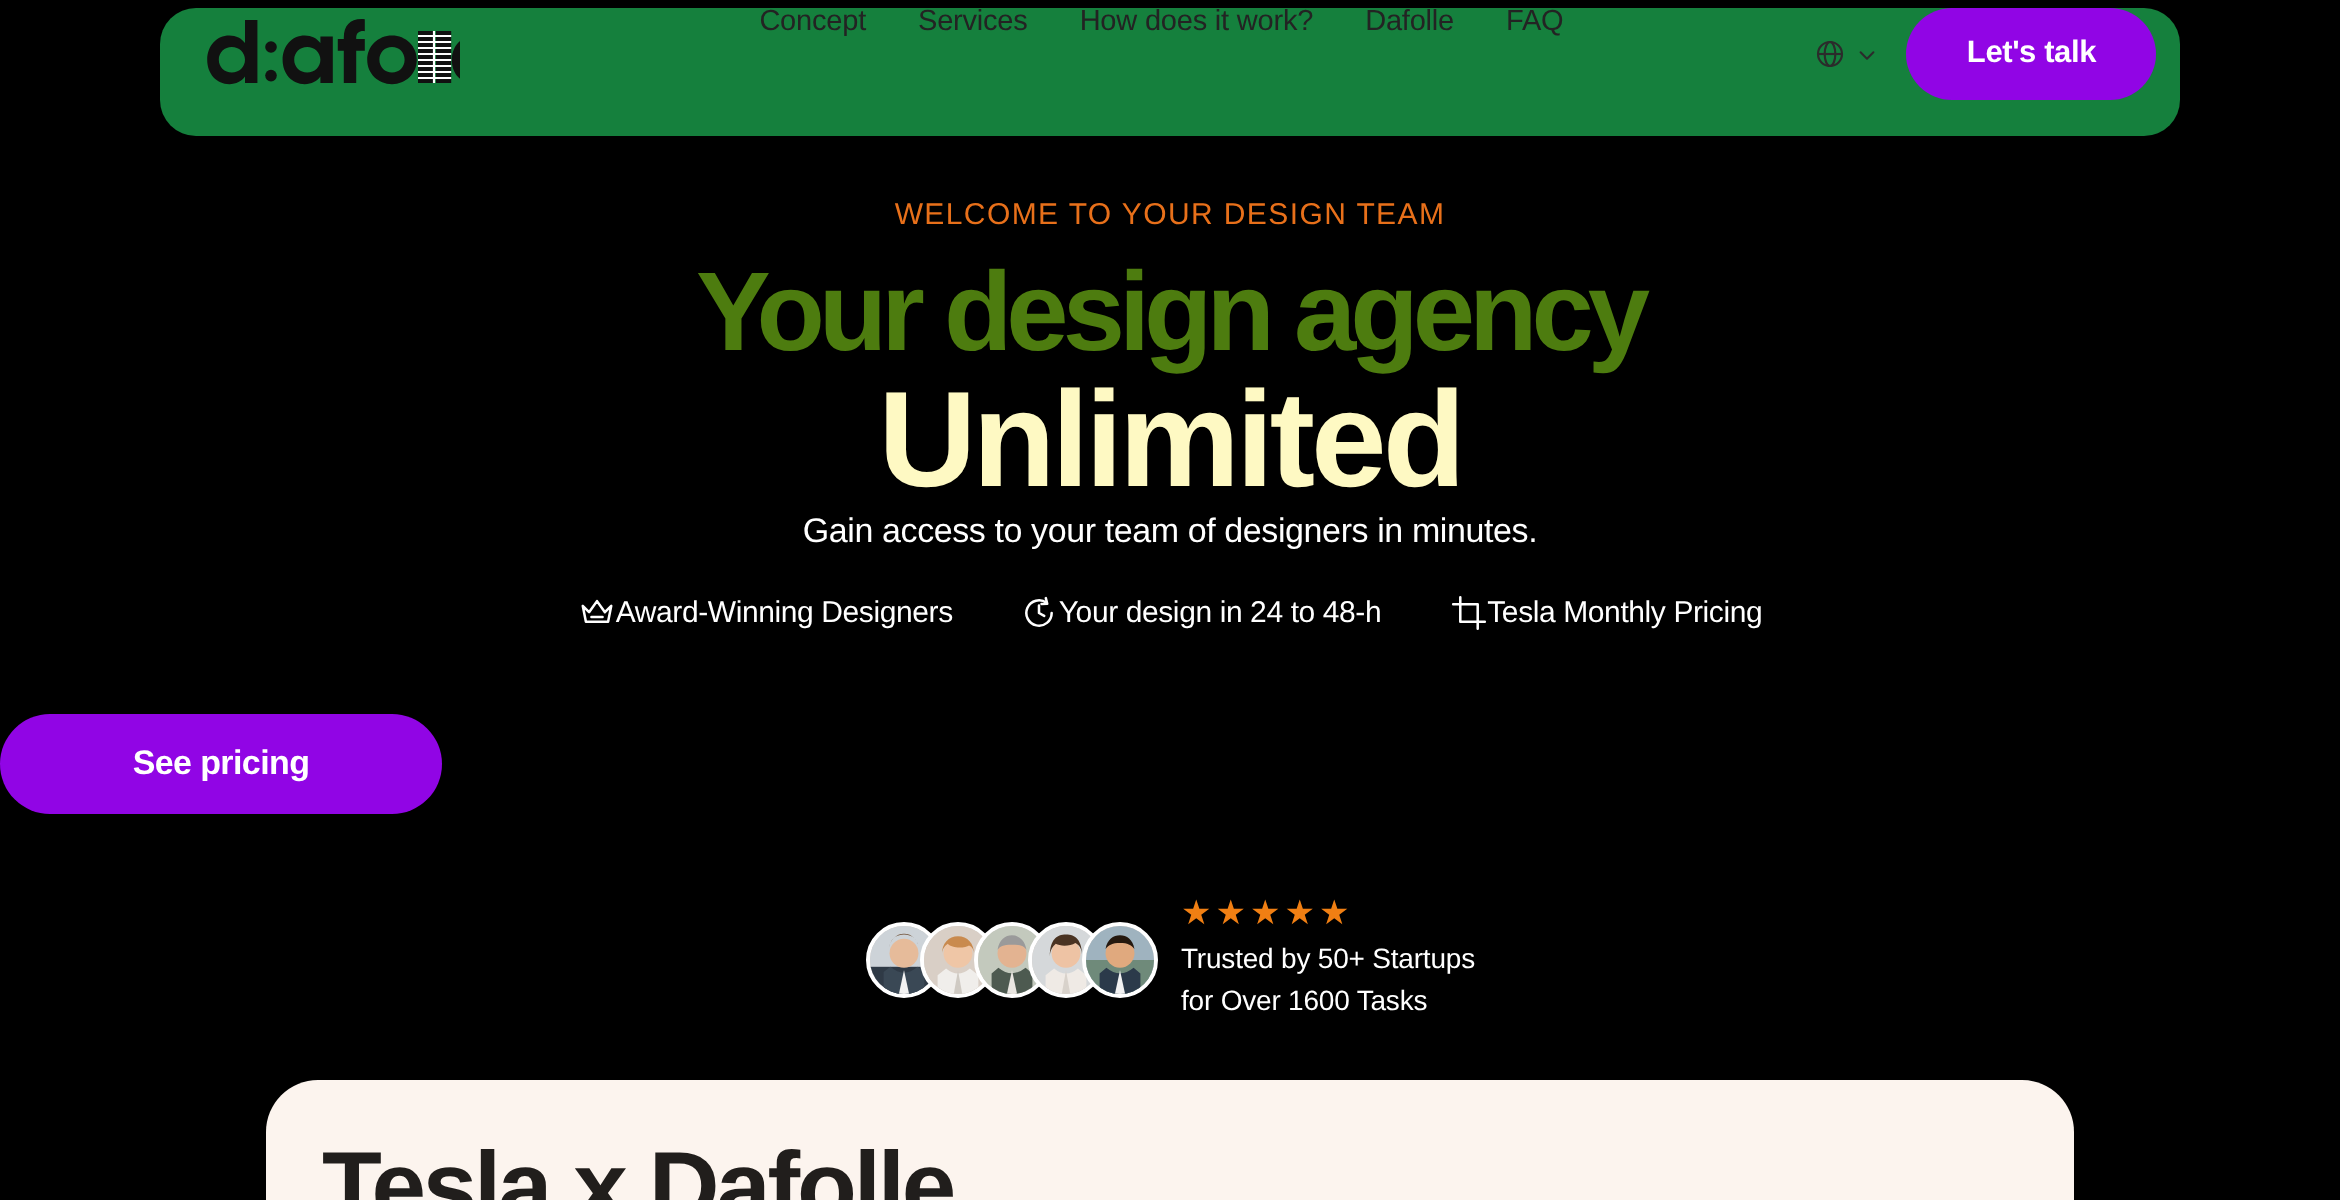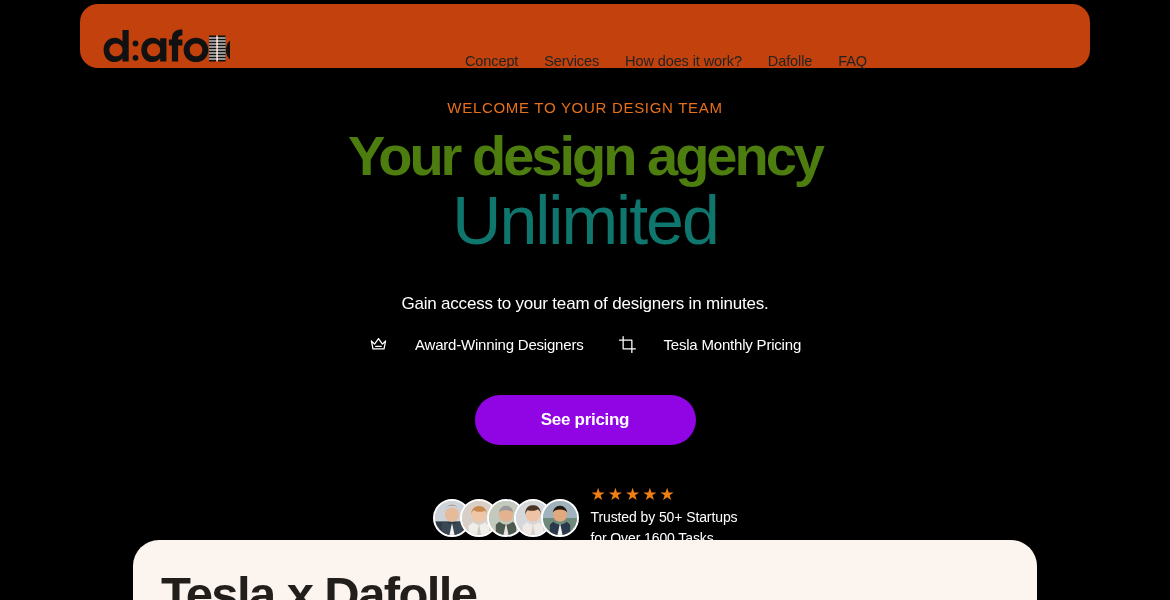--- a/index.html
+++ b/index.html
@@ -17,24 +17,24 @@
     position: relative;
   }
 
   
   .header {
     position: absolute;
     left: 80px;
     top: 4px;
     width: 1010px;
     height: 64px;
-    background: #c2410c;
+    background: #15803d;
     border-radius: 18px;
     display: flex;
-    align-items: flex-end;
+    align-items: flex-start;
     padding: 0 12px 0 20px;
   }
 
   .logo {
     display: flex;
     align-items: center;
     height: 44px;
     flex: 0 0 auto;
     margin-left: 2px;
   }
@@ -110,59 +110,57 @@
   .headline {
     color: #4d7c0f;
     font-size: 56px;
     font-weight: bold;
     letter-spacing: -3px;
     line-height: 0.98;
     white-space: nowrap;
   }
 
   .headline-accent {
-    color: #0f766e;
+    color: #fef9c3;
     font-size: 68px;
-    font-weight: normal;
+    font-weight: bold;
     letter-spacing: -2px;
     line-height: 1.08;
     white-space: nowrap;
   }
 
   .subhead {
     color: #FFFFFF;
     font-size: 17px;
     letter-spacing: -0.2px;
     line-height: 1;
-    margin-top: 38px;
   }
 
   .features {
     display: flex;
     align-items: center;
     justify-content: center;
     gap: 34px;
     margin-top: 23px;
   }
   .feature {
     display: flex;
     align-items: center;
-    gap: 27px;
+    gap: 0;
     color: #FFFFFF;
     font-size: 15px;
     letter-spacing: -0.2px;
     line-height: 1;
     white-space: nowrap;
   }
   .feature svg { display: block; flex: 0 0 auto; }
 
   .cta-wrap {
     margin-top: 41px;
     display: flex;
-    justify-content: center;
   }
   .cta-btn {
     background: #9105E5;
     color: #FFFFFF;
     border: none;
     border-radius: 999px;
     width: 221px;
     height: 50px;
     font-family: "Liberation Sans", sans-serif;
     font-size: 17px;
@@ -272,20 +270,39 @@
   </div>
 
   <nav class="nav">
     <a class="nav-item" href="#">Concept</a>
     <a class="nav-item" href="#">Services</a>
     <a class="nav-item" href="#">How does it work?</a>
     <a class="nav-item" href="#">Dafolle</a>
     <a class="nav-item" href="#">FAQ</a>
   </nav>
 
+  <div class="header-right">
+
+    <div class="lang-switch">
+      <span>
+        <svg width="16" height="16" viewBox="0 0 24 24" fill="none" stroke="#2b2b2b" stroke-width="1.6">
+          <circle cx="12" cy="12" r="9"></circle>
+          <ellipse cx="12" cy="12" rx="4" ry="9"></ellipse>
+          <line x1="3" y1="12" x2="21" y2="12"></line>
+        </svg>
+      </span>
+      <span>
+        <svg width="11" height="11" viewBox="0 0 24 24" fill="none" stroke="#2b2b2b" stroke-width="2.2" stroke-linecap="round" stroke-linejoin="round">
+          <polyline points="5,9 12,16 19,9"></polyline>
+        </svg>
+      </span>
+    </div>
+
+    <button class="talk-btn">Let's talk</button>
+  </div>
 </div>
 
 <section class="hero">
 
   <div class="eyebrow">WELCOME TO YOUR DESIGN TEAM</div>
 
   <h1 class="headline">Your design agency</h1>
   <div class="headline-accent">Unlimited</div>
 
   <p class="subhead">Gain access to your team of designers in minutes.</p>
@@ -295,20 +312,30 @@
     <div class="feature">
       <span>
         <svg width="19" height="19" viewBox="0 0 24 24" fill="none" stroke="#FFFFFF" stroke-width="1.6" stroke-linejoin="round" stroke-linecap="round">
           <path d="M3 7.5l4 4 5-7 5 7 4-4-2 10H5z"></path>
           <line x1="8.5" y1="14.5" x2="15.5" y2="14.5"></line>
         </svg>
       </span>
       <span>Award-Winning Designers</span>
     </div>
 
+    <div class="feature">
+      <span>
+        <svg width="19" height="19" viewBox="0 0 24 24" fill="none" stroke="#FFFFFF" stroke-width="1.6" stroke-linecap="round" stroke-linejoin="round">
+          <path d="M20 12a8 8 0 1 1-3.2-6.4"></path>
+          <polyline points="16.3,2.6 17.2,6.2 13.6,6.3"></polyline>
+          <polyline points="12,7.3 12,12 15.3,13.8"></polyline>
+        </svg>
+      </span>
+      <span>Your design in 24 to 48-h</span>
+    </div>
 
     <div class="feature">
       <span>
         <svg width="19" height="19" viewBox="0 0 24 24" fill="none" stroke="#FFFFFF" stroke-width="1.6" stroke-linecap="round" stroke-linejoin="round">
           <path d="M6.5 2v15.5H22"></path>
           <path d="M2 6.5h15.5V22"></path>
         </svg>
       </span>
       <span>Tesla Monthly Pricing</span>
     </div>

